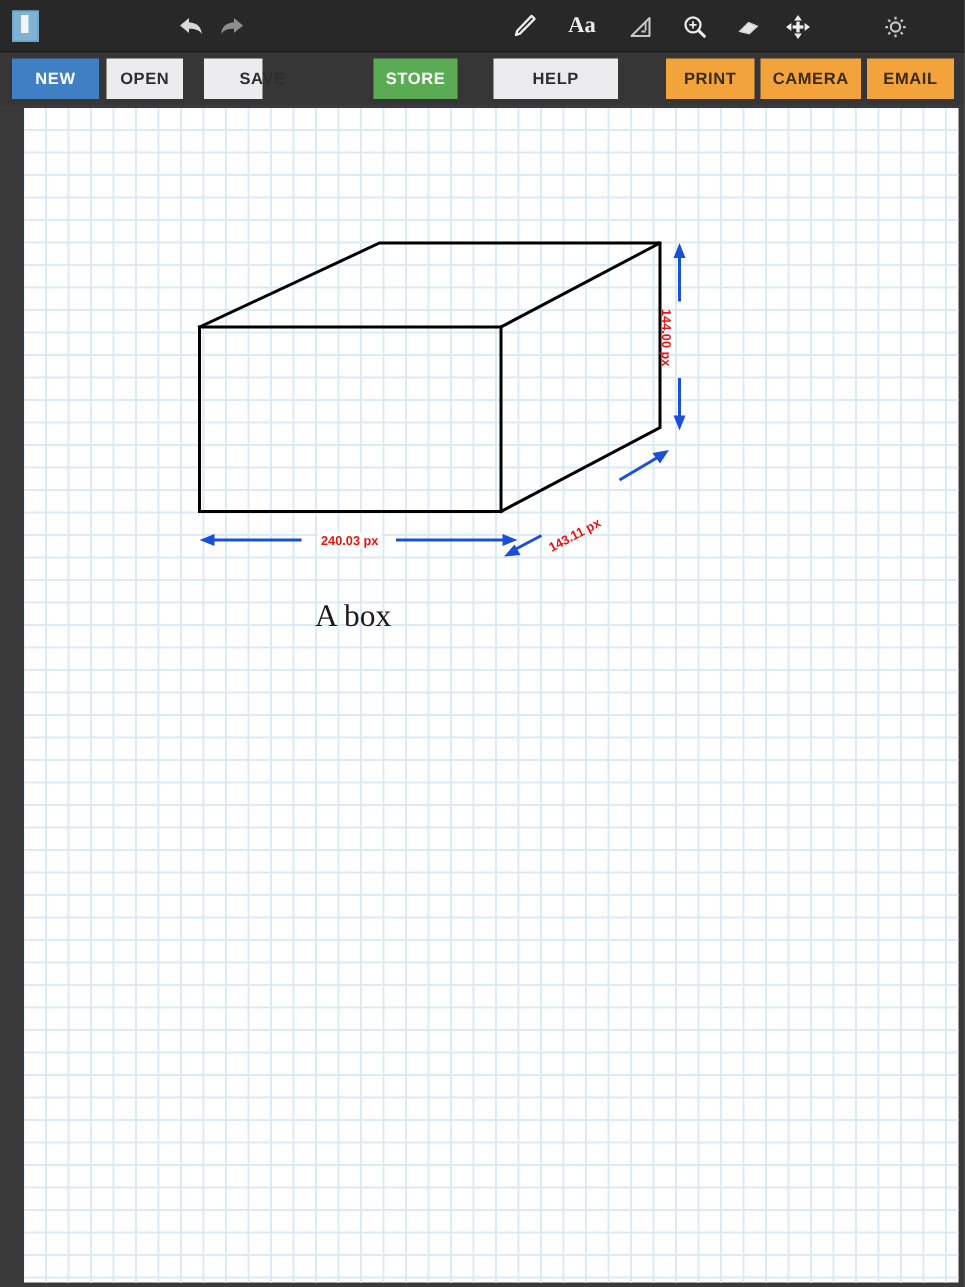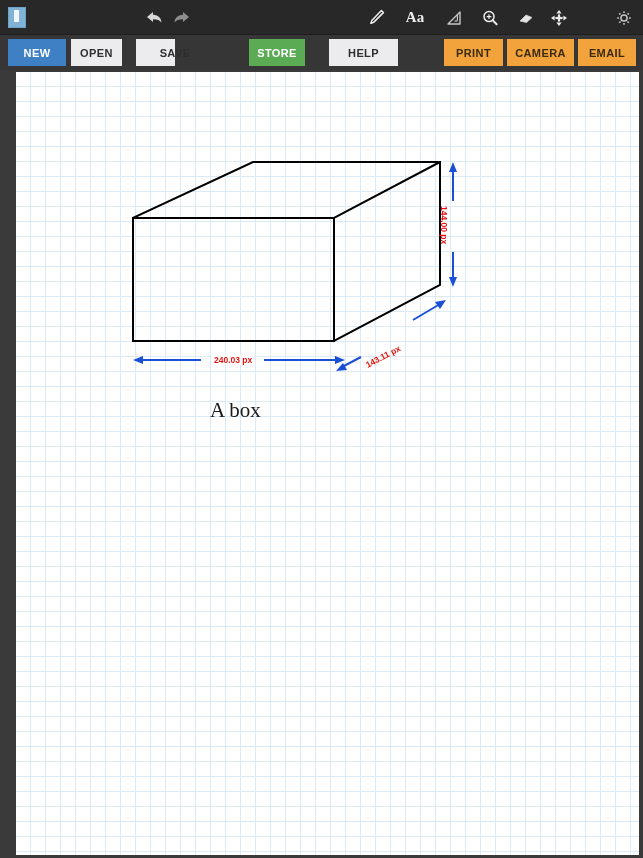--- a/index.html
+++ b/index.html
@@ -29,21 +29,20 @@
   }
 
   .icon-btn {
     position: absolute;
     top: 0;
     height: 35px;
     width: 30px;
     display: flex;
     align-items: center;
     justify-content: center;
-    margin-left: 27px;
   }
 
   .icon-btn svg { display: block; }
 
   
   .logo {
     position: absolute;
     left: 8px;
     top: 7px;
     width: 18px;
@@ -214,21 +213,21 @@
         </g>
       </svg>
     </div>
   </div>
 
   <div class="btn-bar">
     <div class="btn blue" style="left:8px;   width:58px;">NEW</div>
     <div class="btn" style="left:71px;  width:51px;">OPEN</div>
     <div class="btn" style="left:136px; width:38px;padding-left:39px;">SAVE</div>
     <div class="btn green" style="left:249px; width:56px;">STORE</div>
-    <div class="btn" style="left:329px; width:69px;">HELP</div>
+    <div class="btn" style="left:329px; width:83px;">HELP</div>
     <div class="btn orange" style="left:444px; width:59px;">PRINT</div>
     <div class="btn orange" style="left:507px; width:67px;">CAMERA</div>
     <div class="btn orange" style="left:578px; width:58px;">EMAIL</div>
   </div>
 
   <div class="canvas-wrap">
     <div class="paper">
 
       <svg width="635" height="783" viewBox="0 0 635 783">
 

